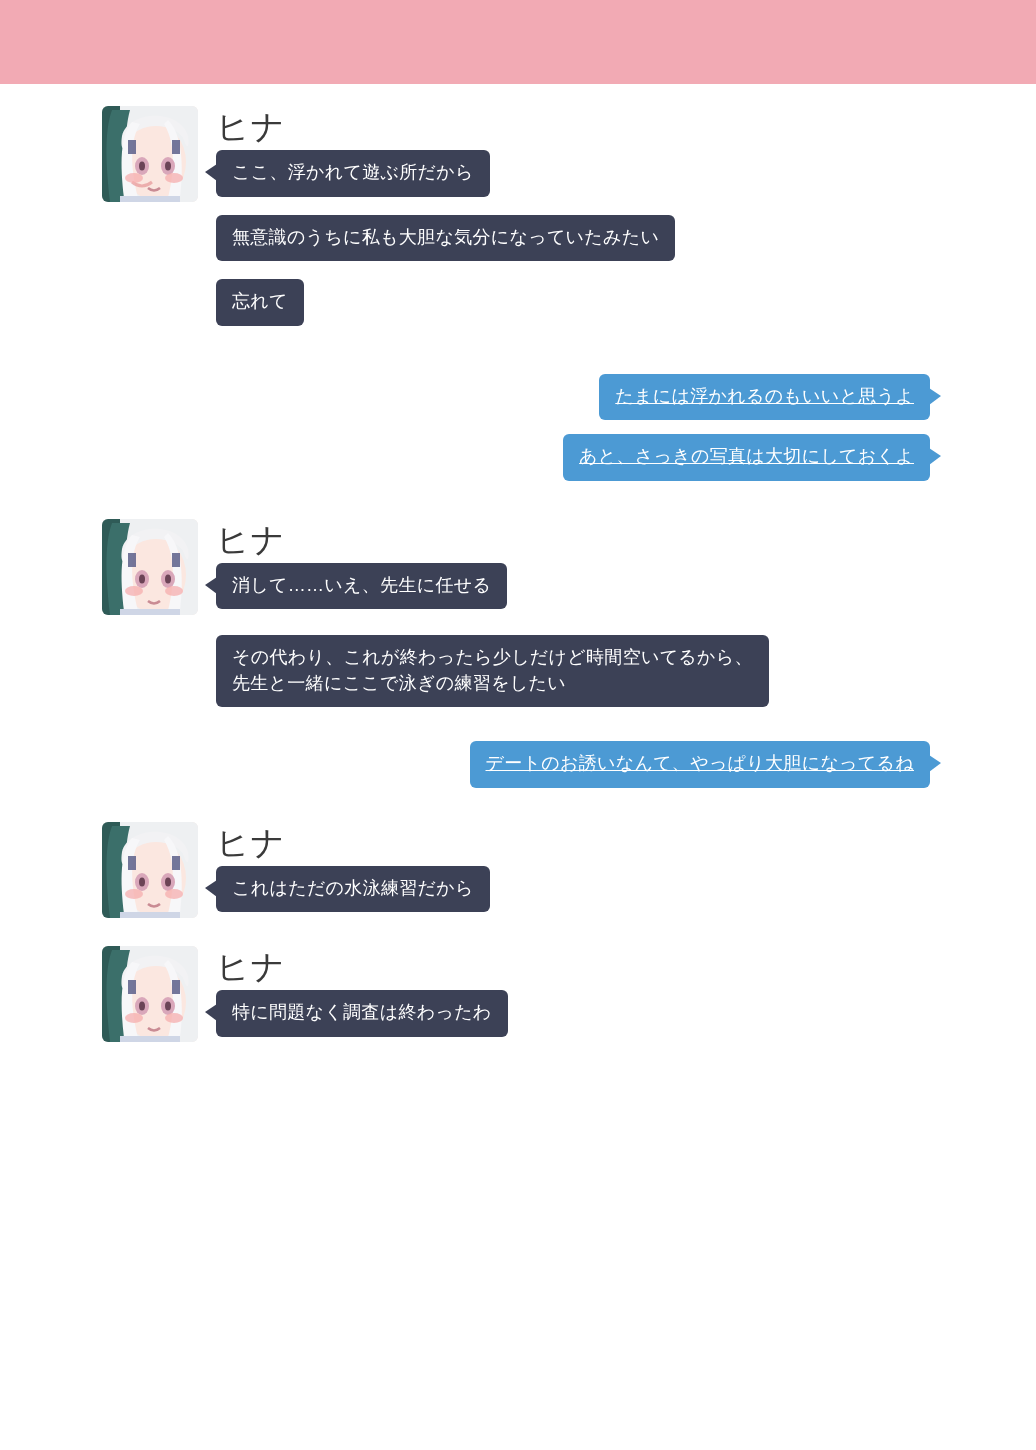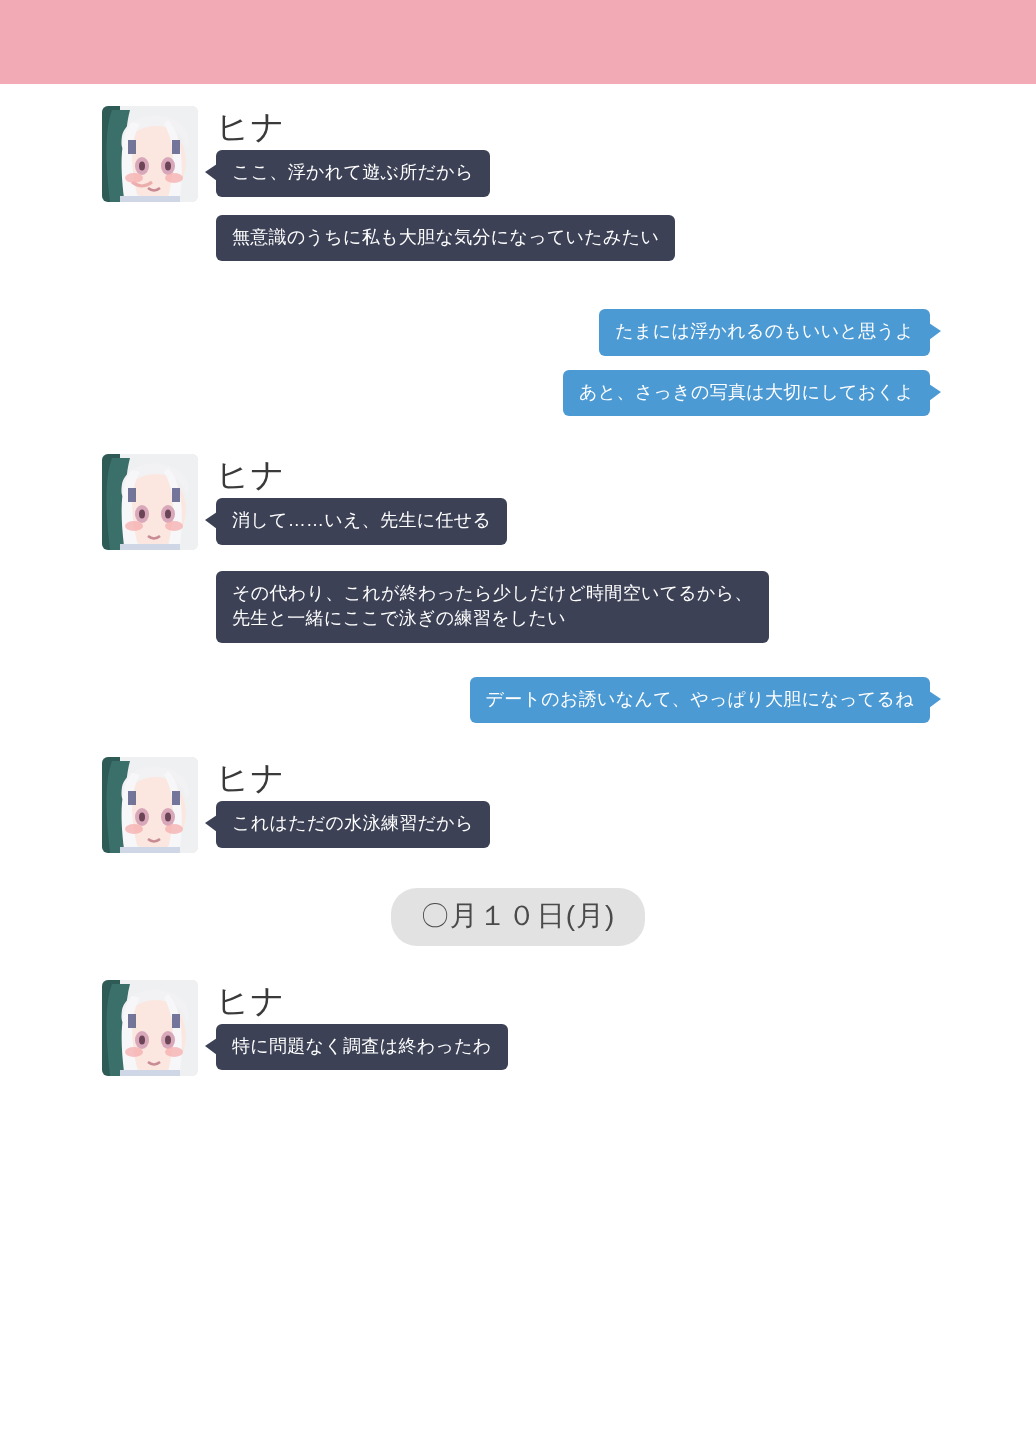--- a/index.html
+++ b/index.html
@@ -87,20 +87,21 @@
     left: -11px;
     top: 14px;
     width: 0; height: 0;
     border-top: 8px solid transparent;
     border-bottom: 9px solid transparent;
     border-right: 12px solid #3c4156;
   }
   .bubble.right {
     background: #4c9ad4;
     color: #ffffff;
+    text-decoration: underline;
   }
   .bubble.right.tail::after {
     content: "";
     position: absolute;
     right: -11px;
     top: 14px;
     width: 0; height: 0;
     border-top: 8px solid transparent;
     border-bottom: 9px solid transparent;
     border-left: 12px solid #4c9ad4;
@@ -164,20 +165,23 @@
       <div class="bubbles-left">
         <div class="row-left">
           <div class="bubble left tail">ここ、浮かれて遊ぶ所だから</div>
         </div>
       </div>
     </div>
 
     <div class="standalone-left">
       <div class="bubble left">無意識のうちに私も大胆な気分になっていたみたい</div>
     </div>
+    <div class="standalone-left">
+      <div class="bubble left">忘れて</div>
+    </div>
 
     <div class="right-block" style="margin-top:48px">
       <div class="row-right">
         <div class="bubble right tail">たまには浮かれるのもいいと思うよ</div>
       </div>
       <div class="row-right">
         <div class="bubble right tail">あと、さっきの写真は大切にしておくよ</div>
       </div>
     </div>
 
@@ -250,23 +254,20 @@
       </div>
       <div class="speaker-name">ヒナ</div>
       <div class="bubbles-left">
         <div class="row-left">
           <div class="bubble left tail">これはただの水泳練習だから</div>
         </div>
       </div>
     </div>
 
 
-    <div class="date-divider">
-      <div class="date-pill">〇月１０日(月)</div>
-    </div>
 
     <div class="msg-group" style="margin-top:34px">
       <div class="avatar-wrap">
         <div class="avatar">
           <svg viewBox="0 0 96 96">
             <rect width="96" height="96" fill="#eef0f2"></rect>
             <path d="M0 0h18v96H0z" fill="#2f5b57"></path>
             <path d="M10 4 C2 26 4 60 8 96 L30 96 C22 60 22 26 28 4 Z" fill="#3b6f6a"></path>
             <ellipse cx="52" cy="56" rx="32" ry="38" fill="#fbe7e0"></ellipse>
             <path d="M20 30 C26 4 78 2 86 30 C88 44 84 42 82 34 C74 16 34 14 26 36 C22 46 18 44 20 30Z" fill="#f2f2f4"></path>

